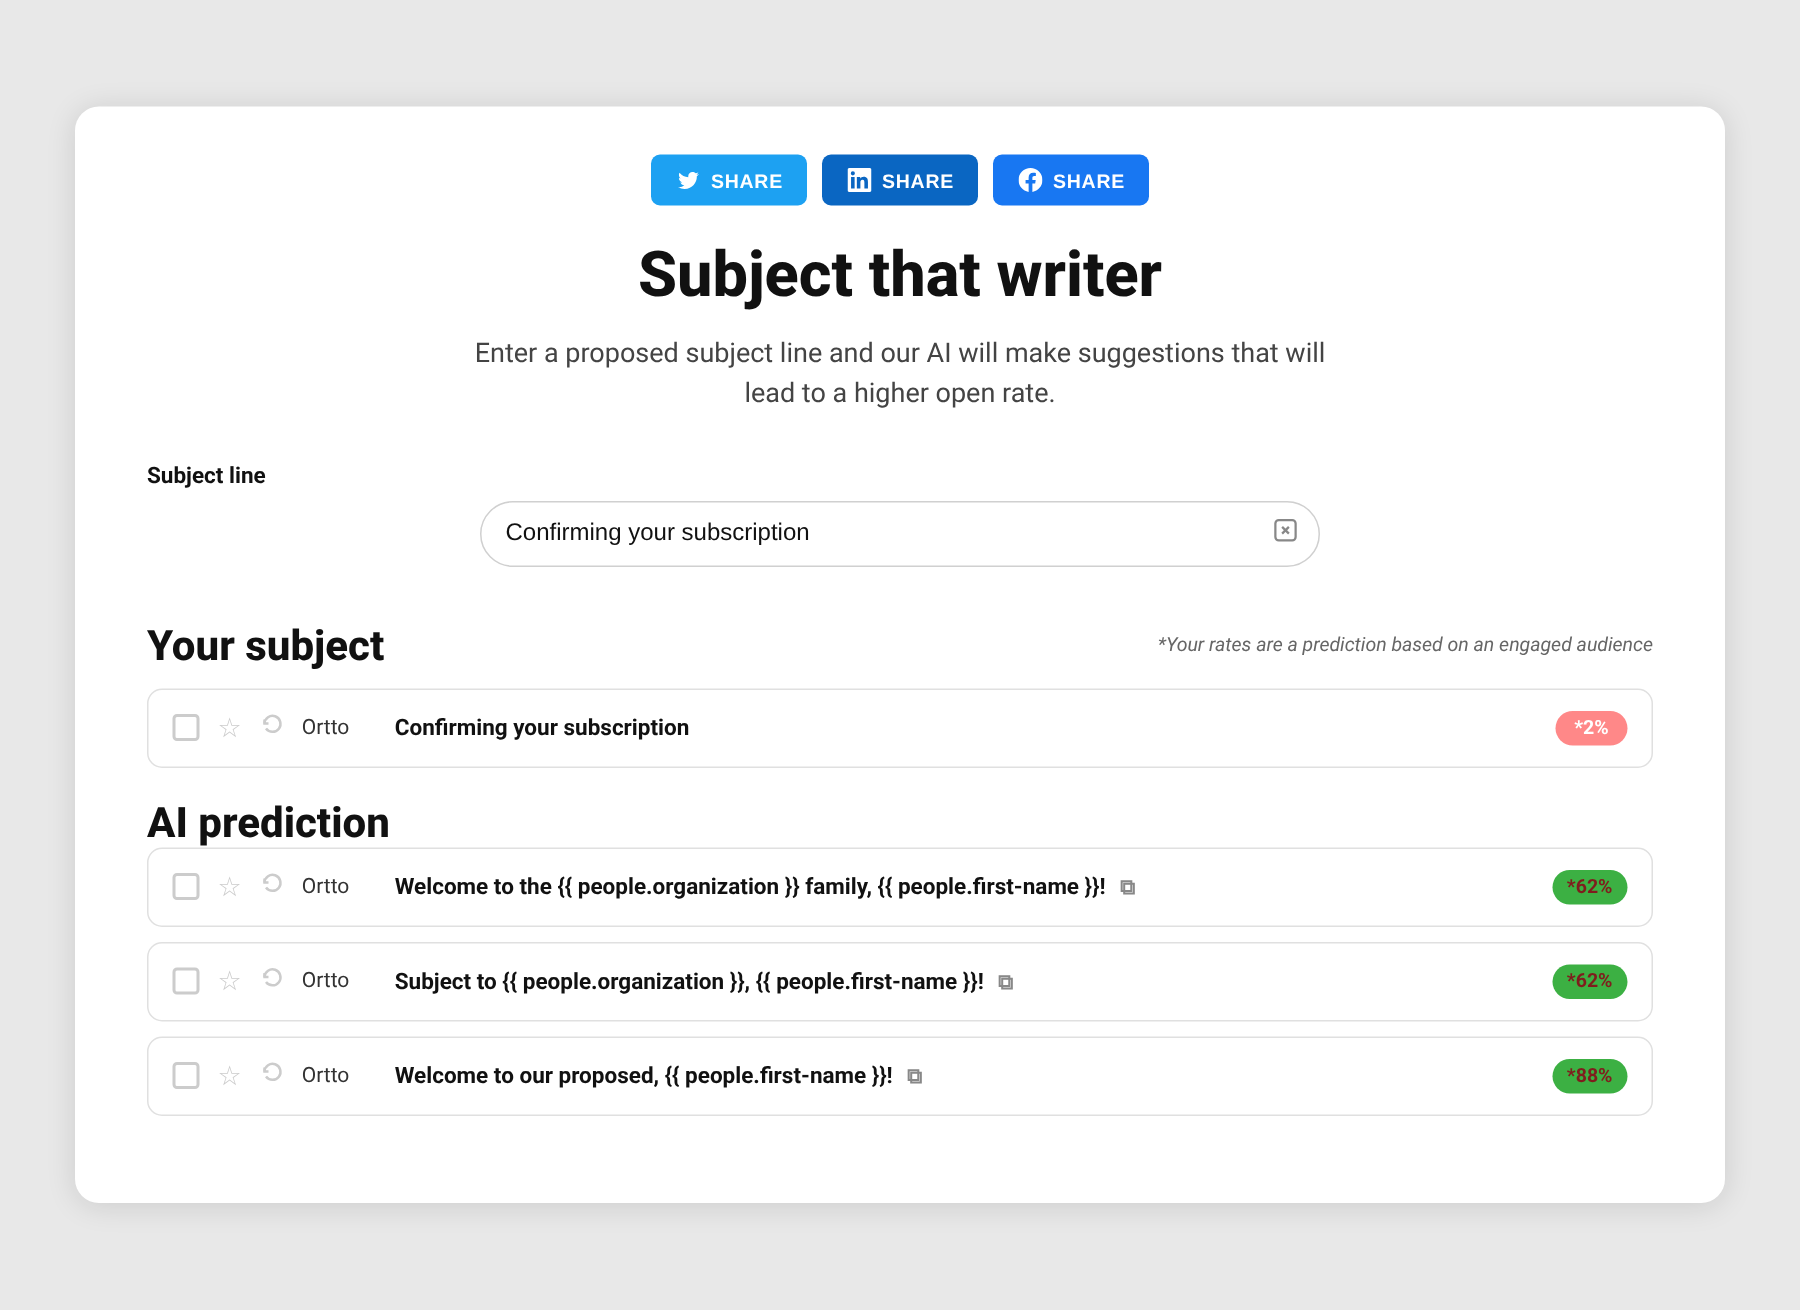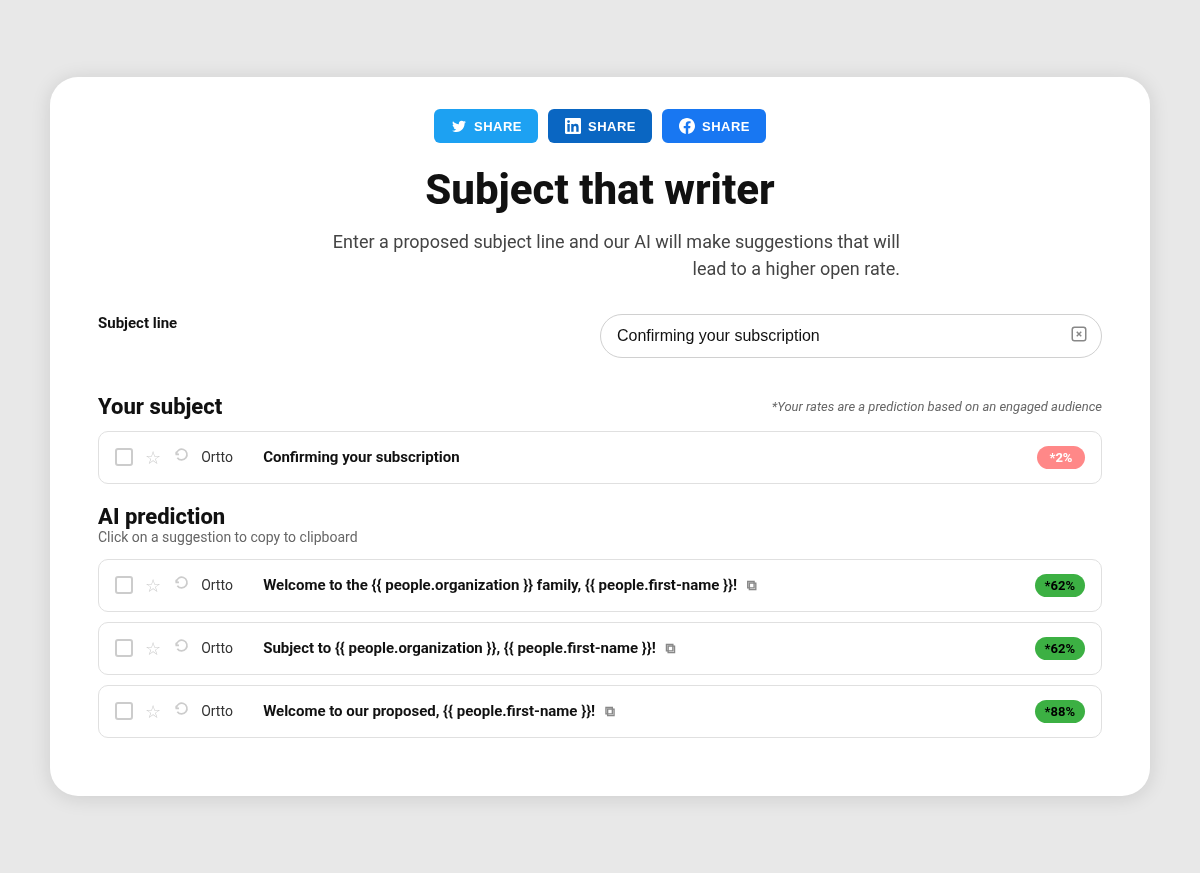--- a/index.html
+++ b/index.html
@@ -7,21 +7,21 @@
       background: #e8e8e8;
       font-family: -apple-system, BlinkMacSystemFont, 'Segoe UI', Roboto, sans-serif;
       display: flex;
       justify-content: center;
       align-items: center;
       min-height: 100vh;
       padding: 20px;
     }
     .card {
       background: #fff;
-      border-radius: 28px;
+      border-radius: 16px;
       width: 1100px;
       max-width: 100%;
       padding: 32px 48px 48px;
       box-shadow: 0 2px 20px rgba(0,0,0,0.12);
     }
     
     .share-bar {
       display: flex;
       justify-content: center;
       gap: 10px;
@@ -53,31 +53,31 @@
     
     .page-title {
       text-align: center;
       font-size: 42px;
       font-weight: 800;
       color: #111;
       margin-bottom: 14px;
       line-height: 1.1;
     }
     .page-subtitle {
-      text-align: right;
+      text-align: center;
       font-size: 18px;
       color: #444;
       max-width: 600px;
       margin: 0 auto 32px;
       line-height: 1.5;
     }
     
     .input-section {
       display: flex;
-      flex-direction: row;
+      flex-direction: column;
       align-items: center;
       margin-bottom: 36px;
     }
     .input-label {
       font-size: 15px;
       font-weight: 700;
       color: #111;
       margin-bottom: 8px;
       align-self: flex-start;
       width: 100%;
@@ -108,21 +108,21 @@
       pointer-events: none;
     }
     
     .section-header {
       display: flex;
       justify-content: space-between;
       align-items: center;
       margin-bottom: 12px;
     }
     .section-title {
-      font-size: 22px;
+      font-size: 28px;
       font-weight: 800;
       color: #111;
     }
     .section-note {
       font-size: 13px;
       color: #666;
       font-style: italic;
     }
     .section-subtitle {
       font-size: 14px;
@@ -177,21 +177,21 @@
       color: #888;
       font-size: 14px;
       margin-left: 6px;
       cursor: pointer;
     }
     .row-badge {
       padding: 4px 10px;
       border-radius: 12px;
       font-size: 13px;
       font-weight: 700;
-      color: #000000;
+      color: #7f1d1d;
       flex-shrink: 0;
       min-width: 48px;
       text-align: center;
     }
     .badge-red { background: #f88; color: #fff; }
     .badge-green { background: #3cb043; }
     .badge-green-medium { background: #3cb043; }
     .section-divider {
       margin-bottom: 20px;
     }
@@ -261,21 +261,20 @@
         </svg>
       </span>
       <span class="row-sender">Ortto</span>
       <span class="row-subject">Confirming your subscription</span>
       <span class="row-badge badge-red">*2%</span>
     </div>
   </div>
 
   <div>
     <h2 class="section-title">AI prediction</h2>
-    <p class="section-subtitle">Click on a suggestion to copy to clipboard</p>
 
     <div class="result-row">
       <div class="row-checkbox"></div>
       <span class="row-star">☆</span>
       <span class="row-refresh">
         <svg width="16" height="16" viewBox="0 0 24 24" fill="none" stroke="#ccc" stroke-width="2.5">
           <polyline points="9 11 5 11 5 7"></polyline>
           <path d="M5 11a8 8 0 1 1 1.5 5"></path>
         </svg>
       </span>

